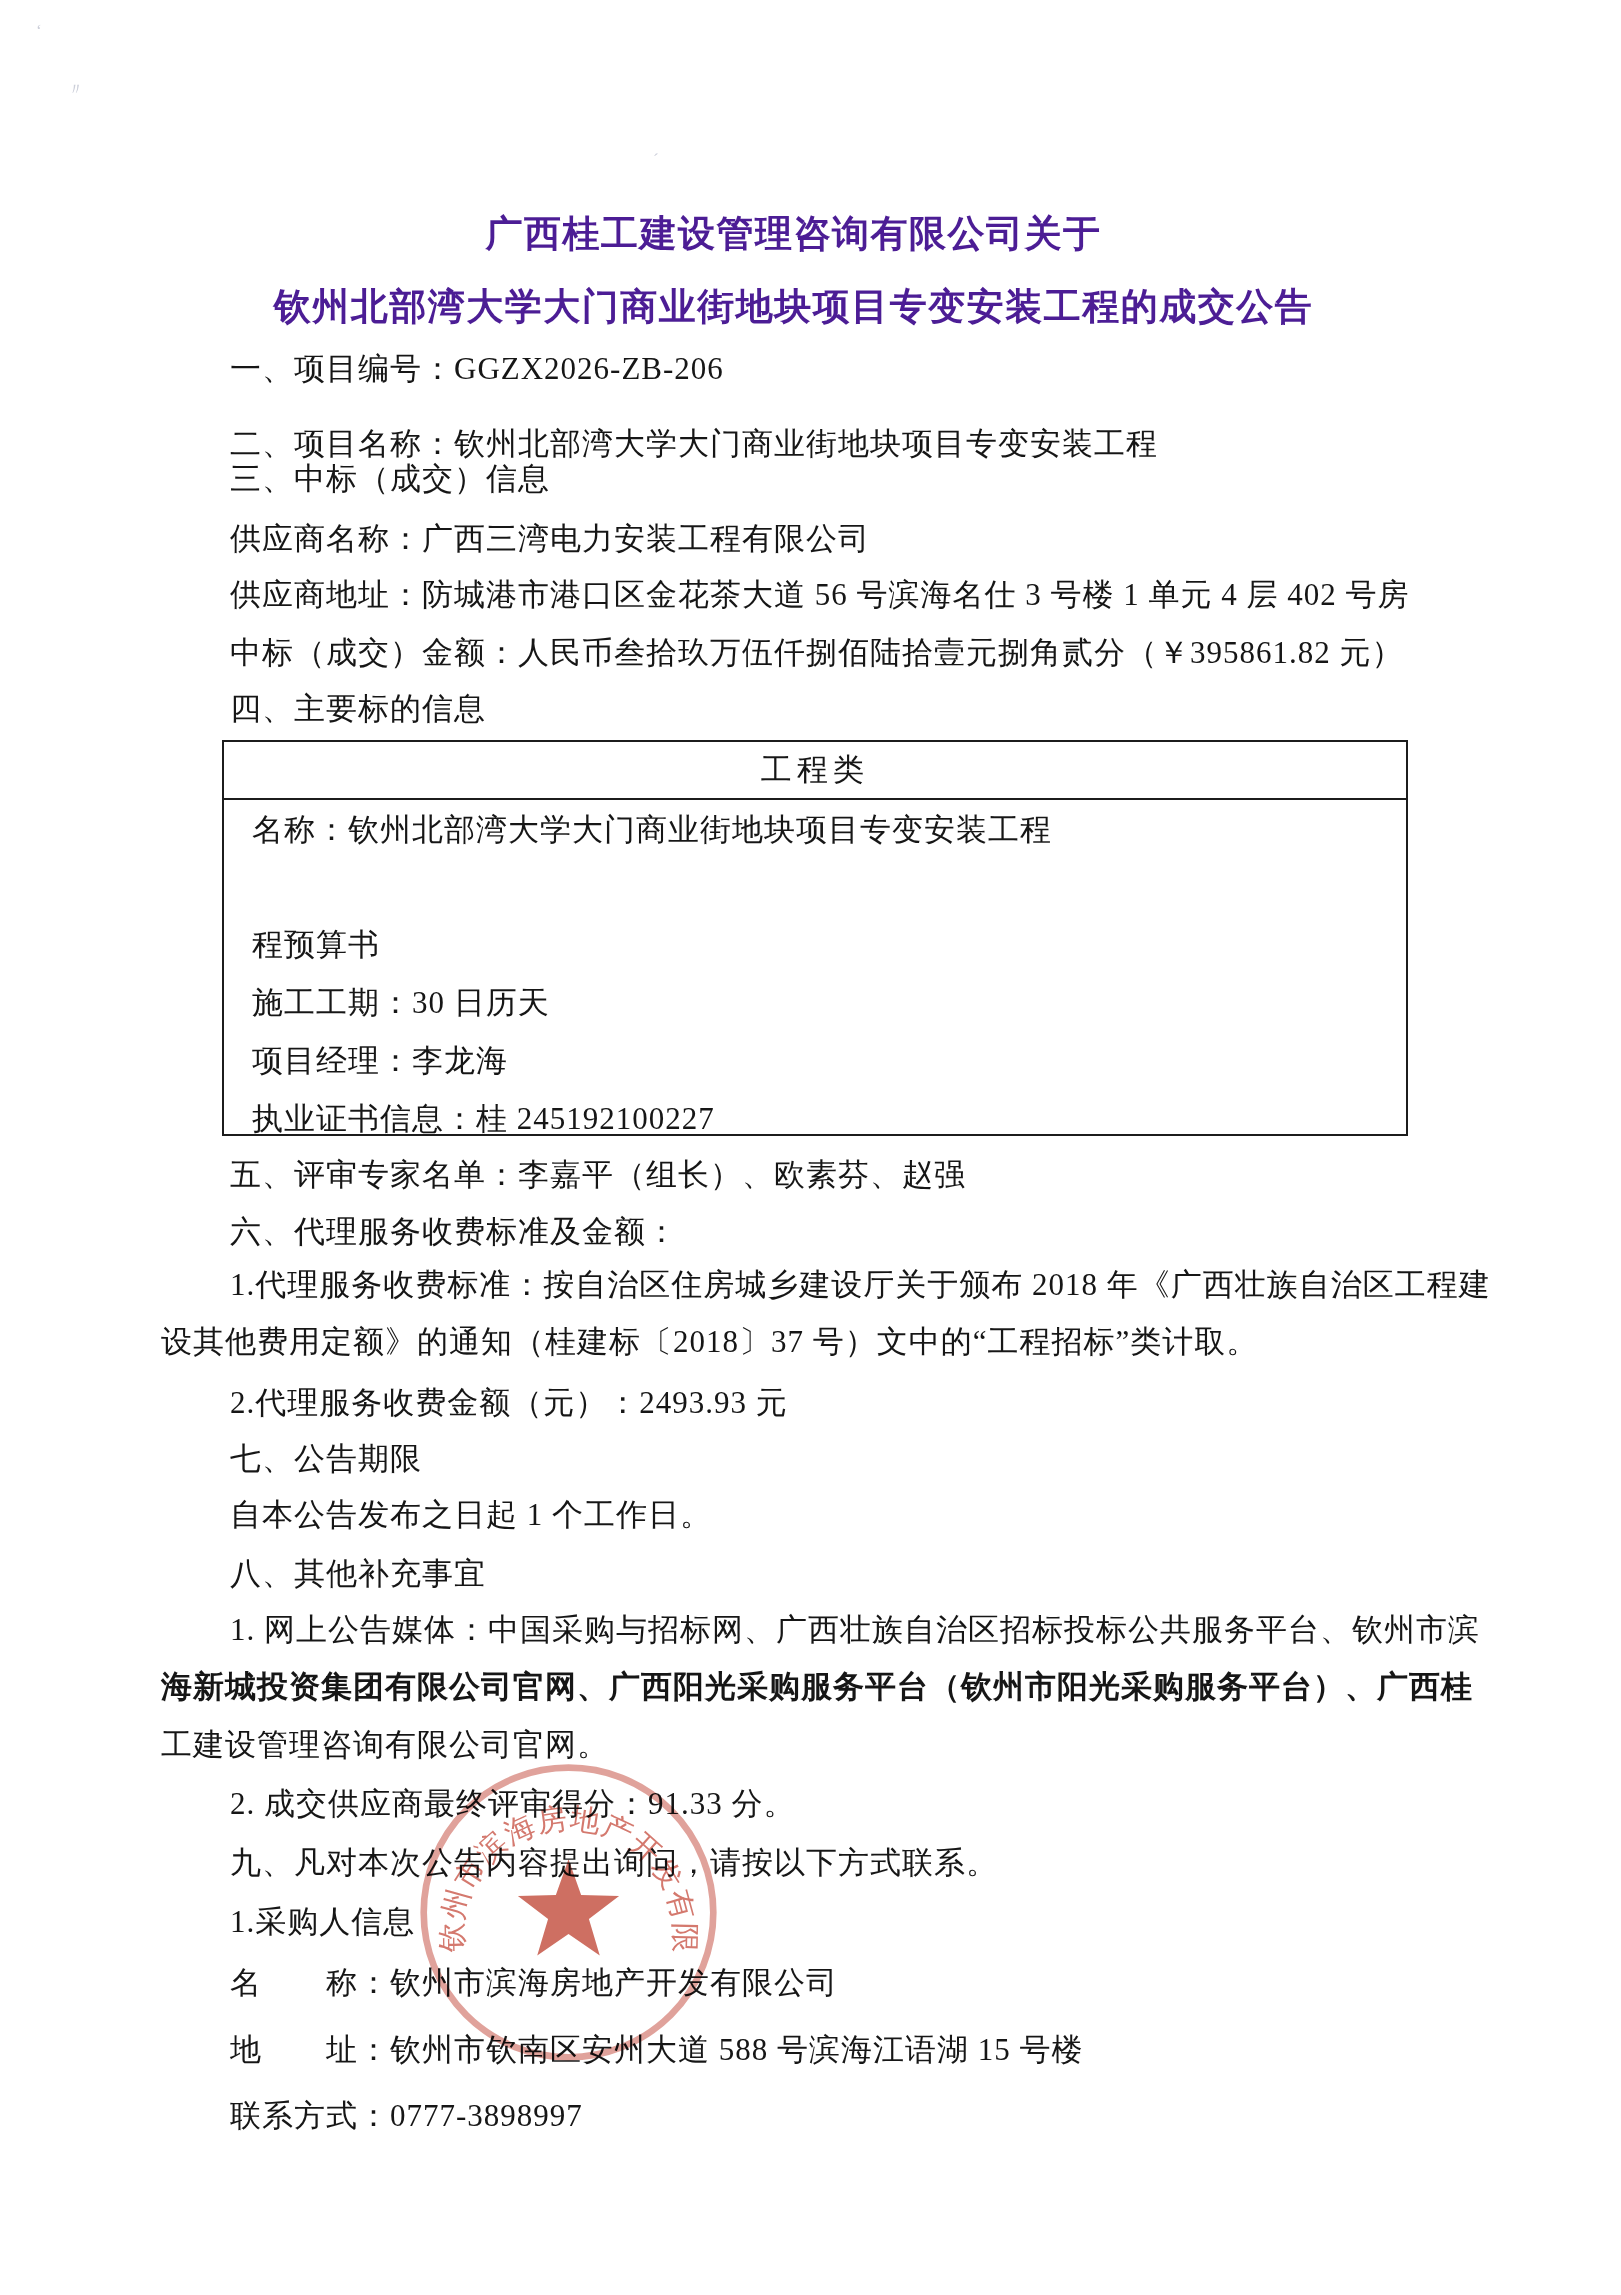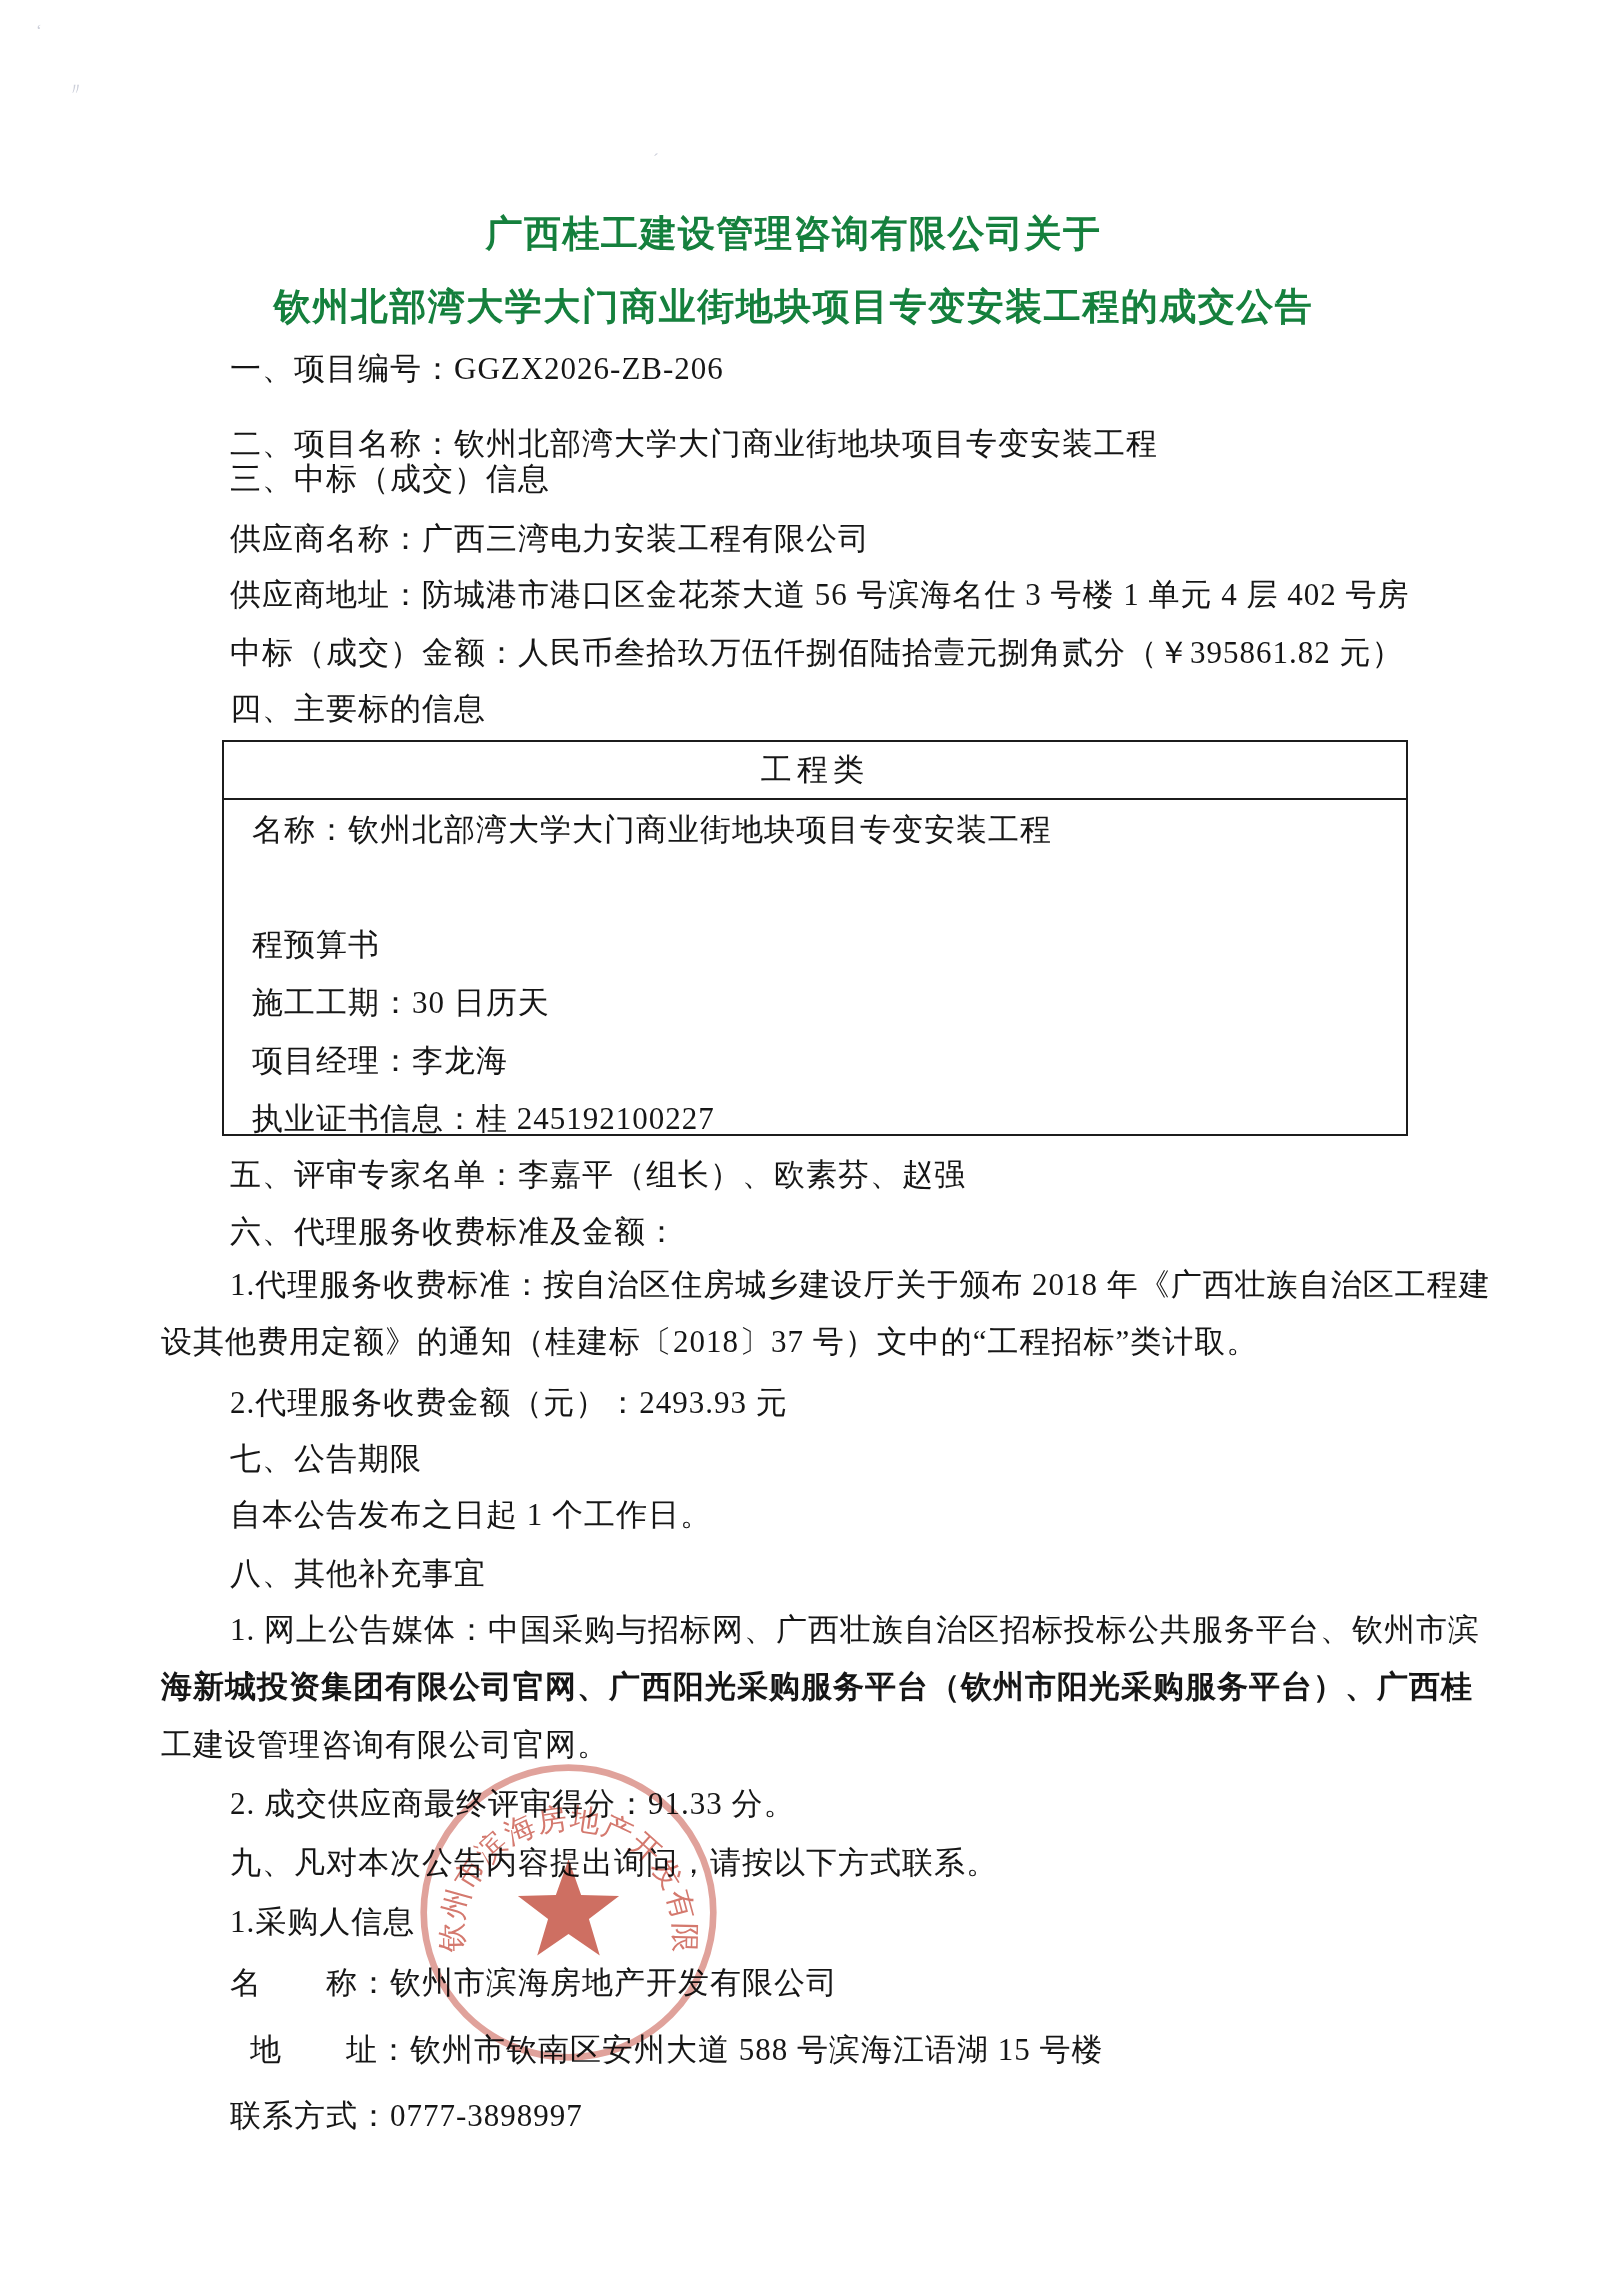--- a/index.html
+++ b/index.html
@@ -22,21 +22,21 @@
   .title-line{
     position:absolute;
     left:161px;width:1265px;
     text-align:center;
     white-space:nowrap;
     font-family:"Liberation Sans","DejaVu Sans",sans-serif;
     font-weight:bold;
     font-size:37px;
     line-height:61px;height:61px;
     letter-spacing:1.5px;
-    color:#15803d;
+    color:#4c1d95;
   }
   .indent{left:230px;}
   .margin0{left:161px;}
   #bid-table{
     position:absolute;
     left:222px;top:740px;
     width:1186px;height:396px;
     border:2.6px solid #1c1c1c;
     box-sizing:border-box;
   }
@@ -106,21 +106,21 @@
   <div class="line indent" style="top:1431px;">七、公告期限</div>
   <div class="line indent" style="top:1487px;">自本公告发布之日起 1 个工作日。</div>
   <div class="line indent" style="top:1546px;">八、其他补充事宜</div>
   <div class="line indent" style="top:1602px;">1. 网上公告媒体：中国采购与招标网、广西壮族自治区招标投标公共服务平台、钦州市滨</div>
   <div class="line margin0" style="top:1659px;font-weight:bold;">海新城投资集团有限公司官网、广西阳光采购服务平台（钦州市阳光采购服务平台）、广西桂</div>
   <div class="line margin0" style="top:1717px;">工建设管理咨询有限公司官网。</div>
   <div class="line indent" style="top:1776px;">2. 成交供应商最终评审得分：91.33 分。</div>
   <div class="line indent" style="top:1835px;">九、凡对本次公告内容提出询问，请按以下方式联系。</div>
   <div class="line indent" style="top:1894px;">1.采购人信息</div>
   <div class="line indent" style="top:1955px;">名　　称：钦州市滨海房地产开发有限公司</div>
-  <div class="line indent" style="top:2022px;margin-left:20px;">地　　址：钦州市钦南区安州大道 588 号滨海江语湖 15 号楼</div>
+  <div class="line indent" style="top:2022px;">地　　址：钦州市钦南区安州大道 588 号滨海江语湖 15 号楼</div>
   <div class="line indent" style="top:2088px;">联系方式：0777-3898997</div>
 
   <svg id="stamp" viewBox="0 0 600 600">
     <circle cx="300" cy="300" r="283" fill="none" stroke="#d98b82" stroke-width="13"></circle>
     <path id="seal-arc" d="M 96 385 A 208 208 0 1 1 504 385" fill="none"></path>
     <text font-size="58" fill="#c9574a" font-family="'Liberation Serif','DejaVu Serif',serif">
       <textPath href="#seal-arc" startOffset="8" textLength="840" lengthAdjust="spacing">钦州市滨海房地产开发有限公司</textPath>
     </text>
     <polygon fill="#c24b3a" points="300,196 324.7,266.0 398.9,267.9 339.9,312.9 361.1,384.1 300,342.0 238.9,384.1 260.1,312.9 201.1,267.9 275.3,266.0">
     </polygon>

